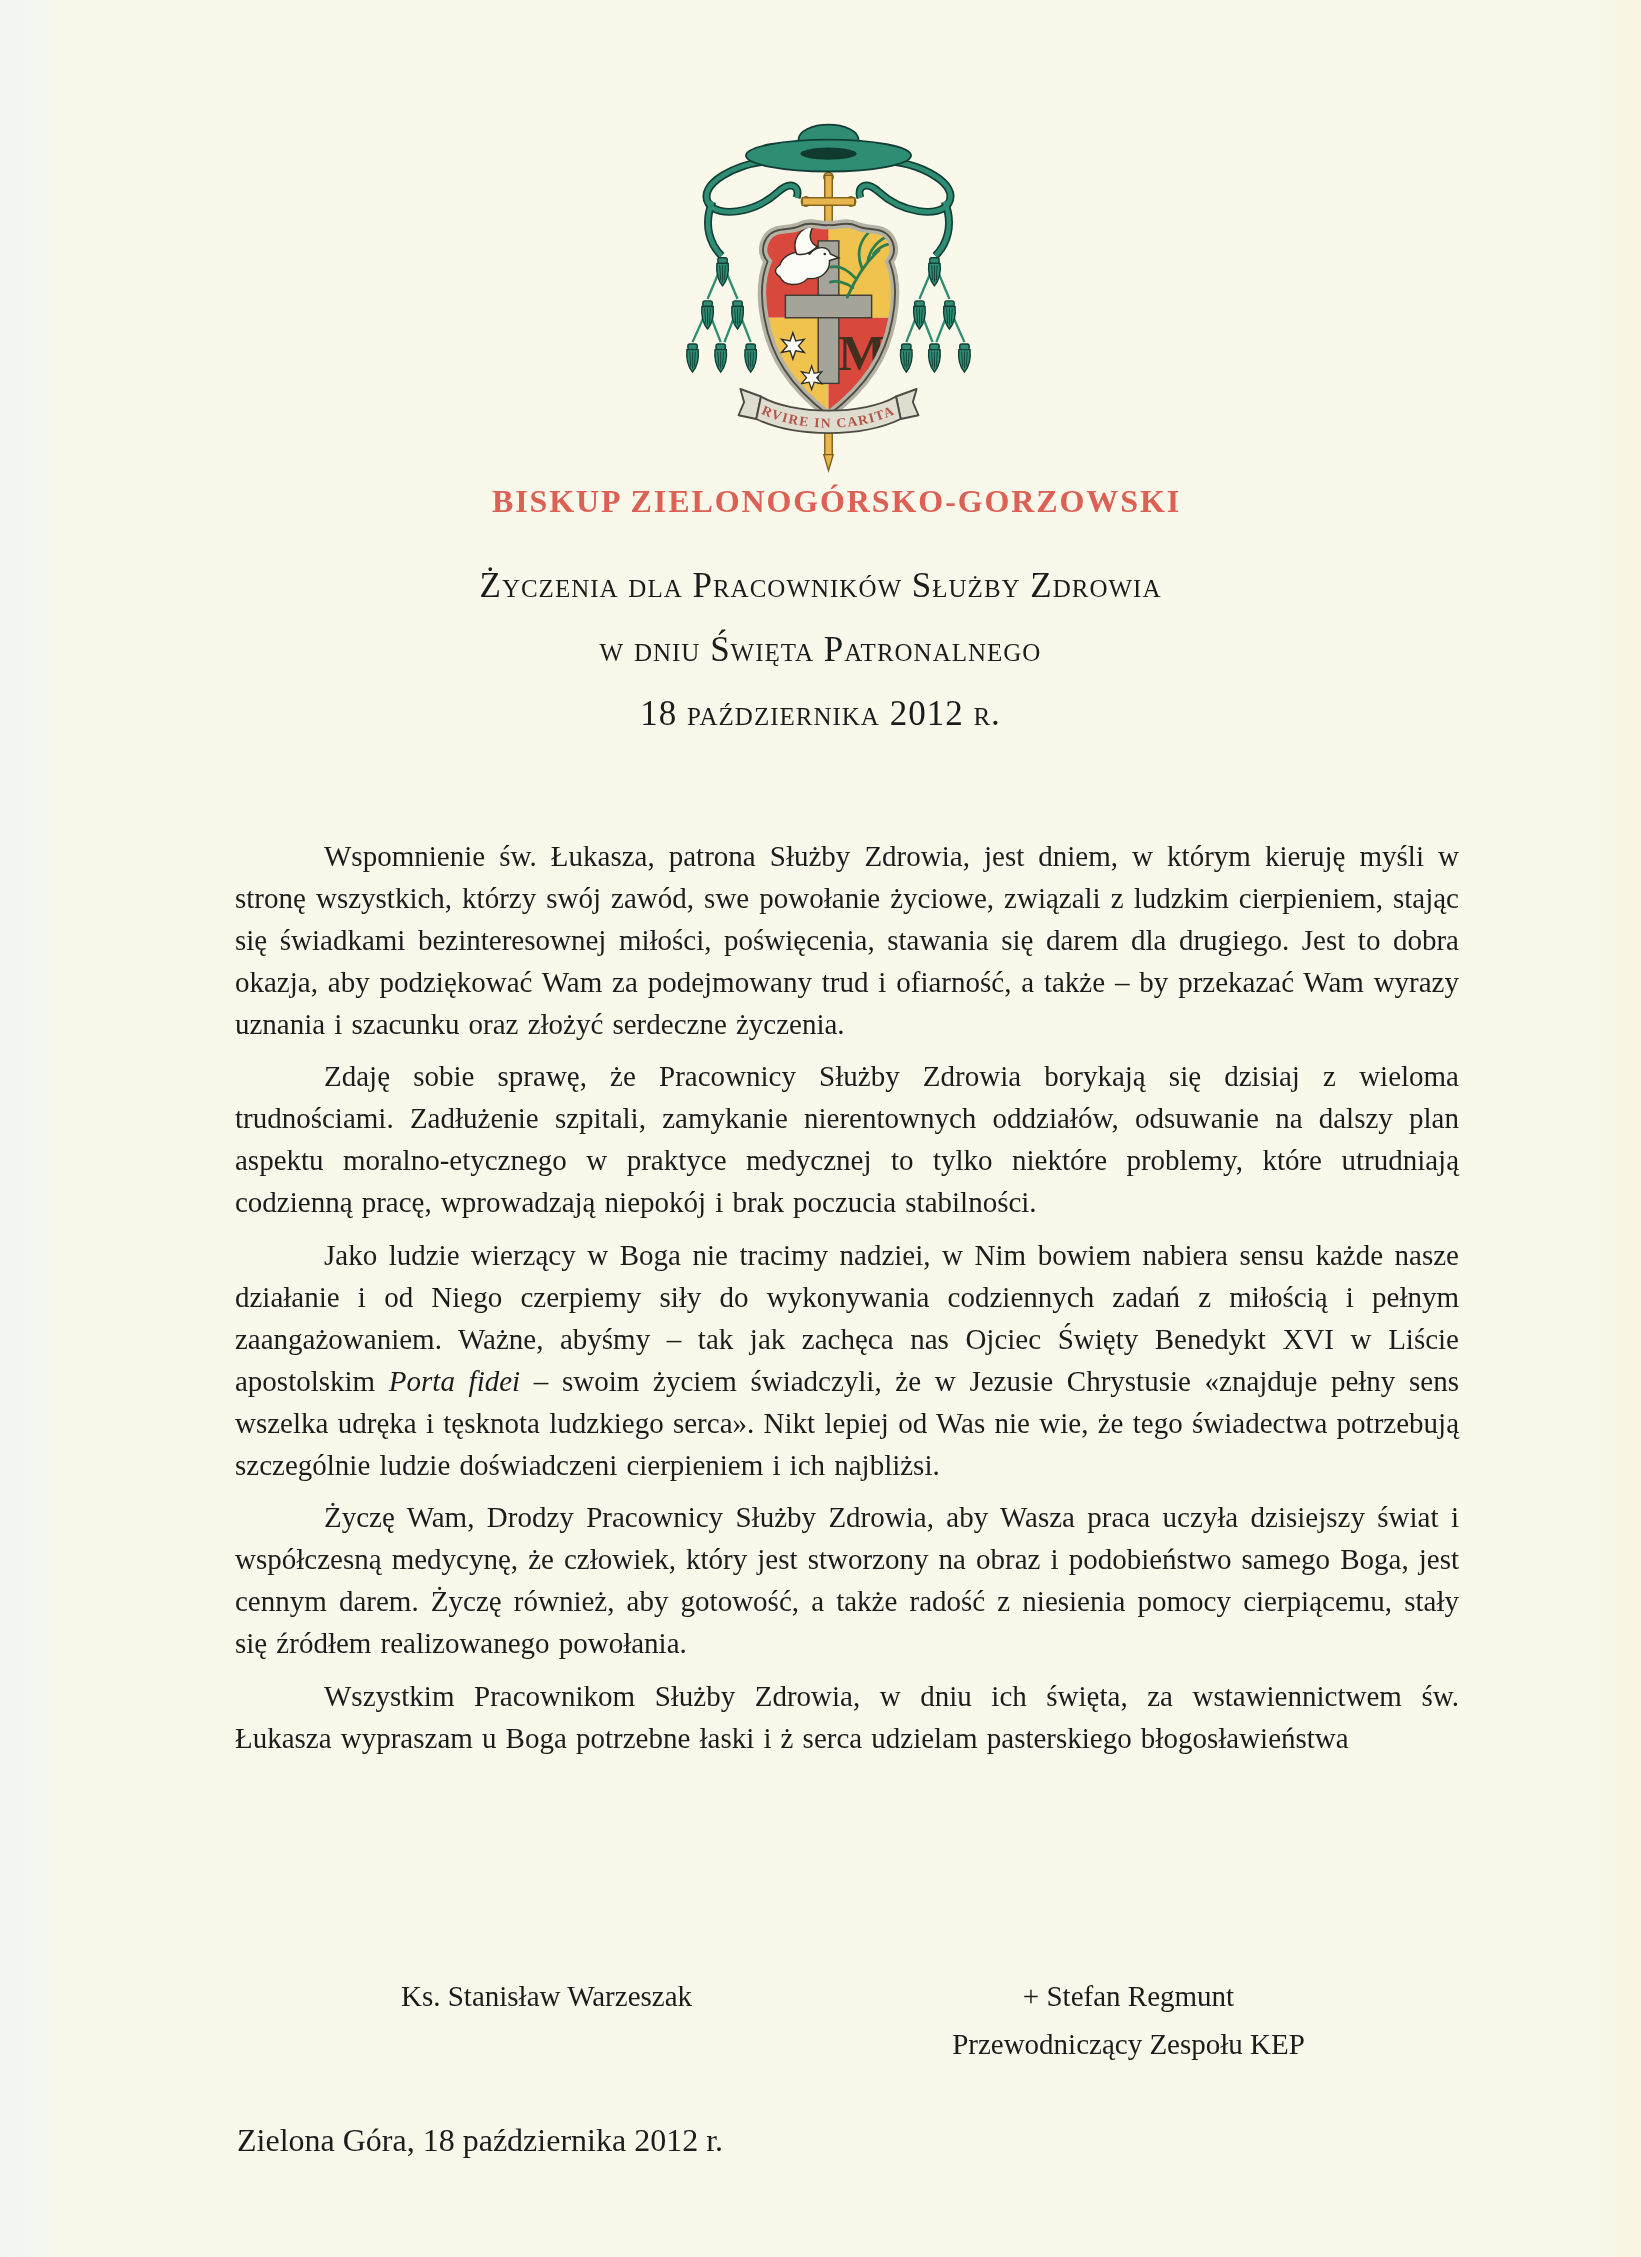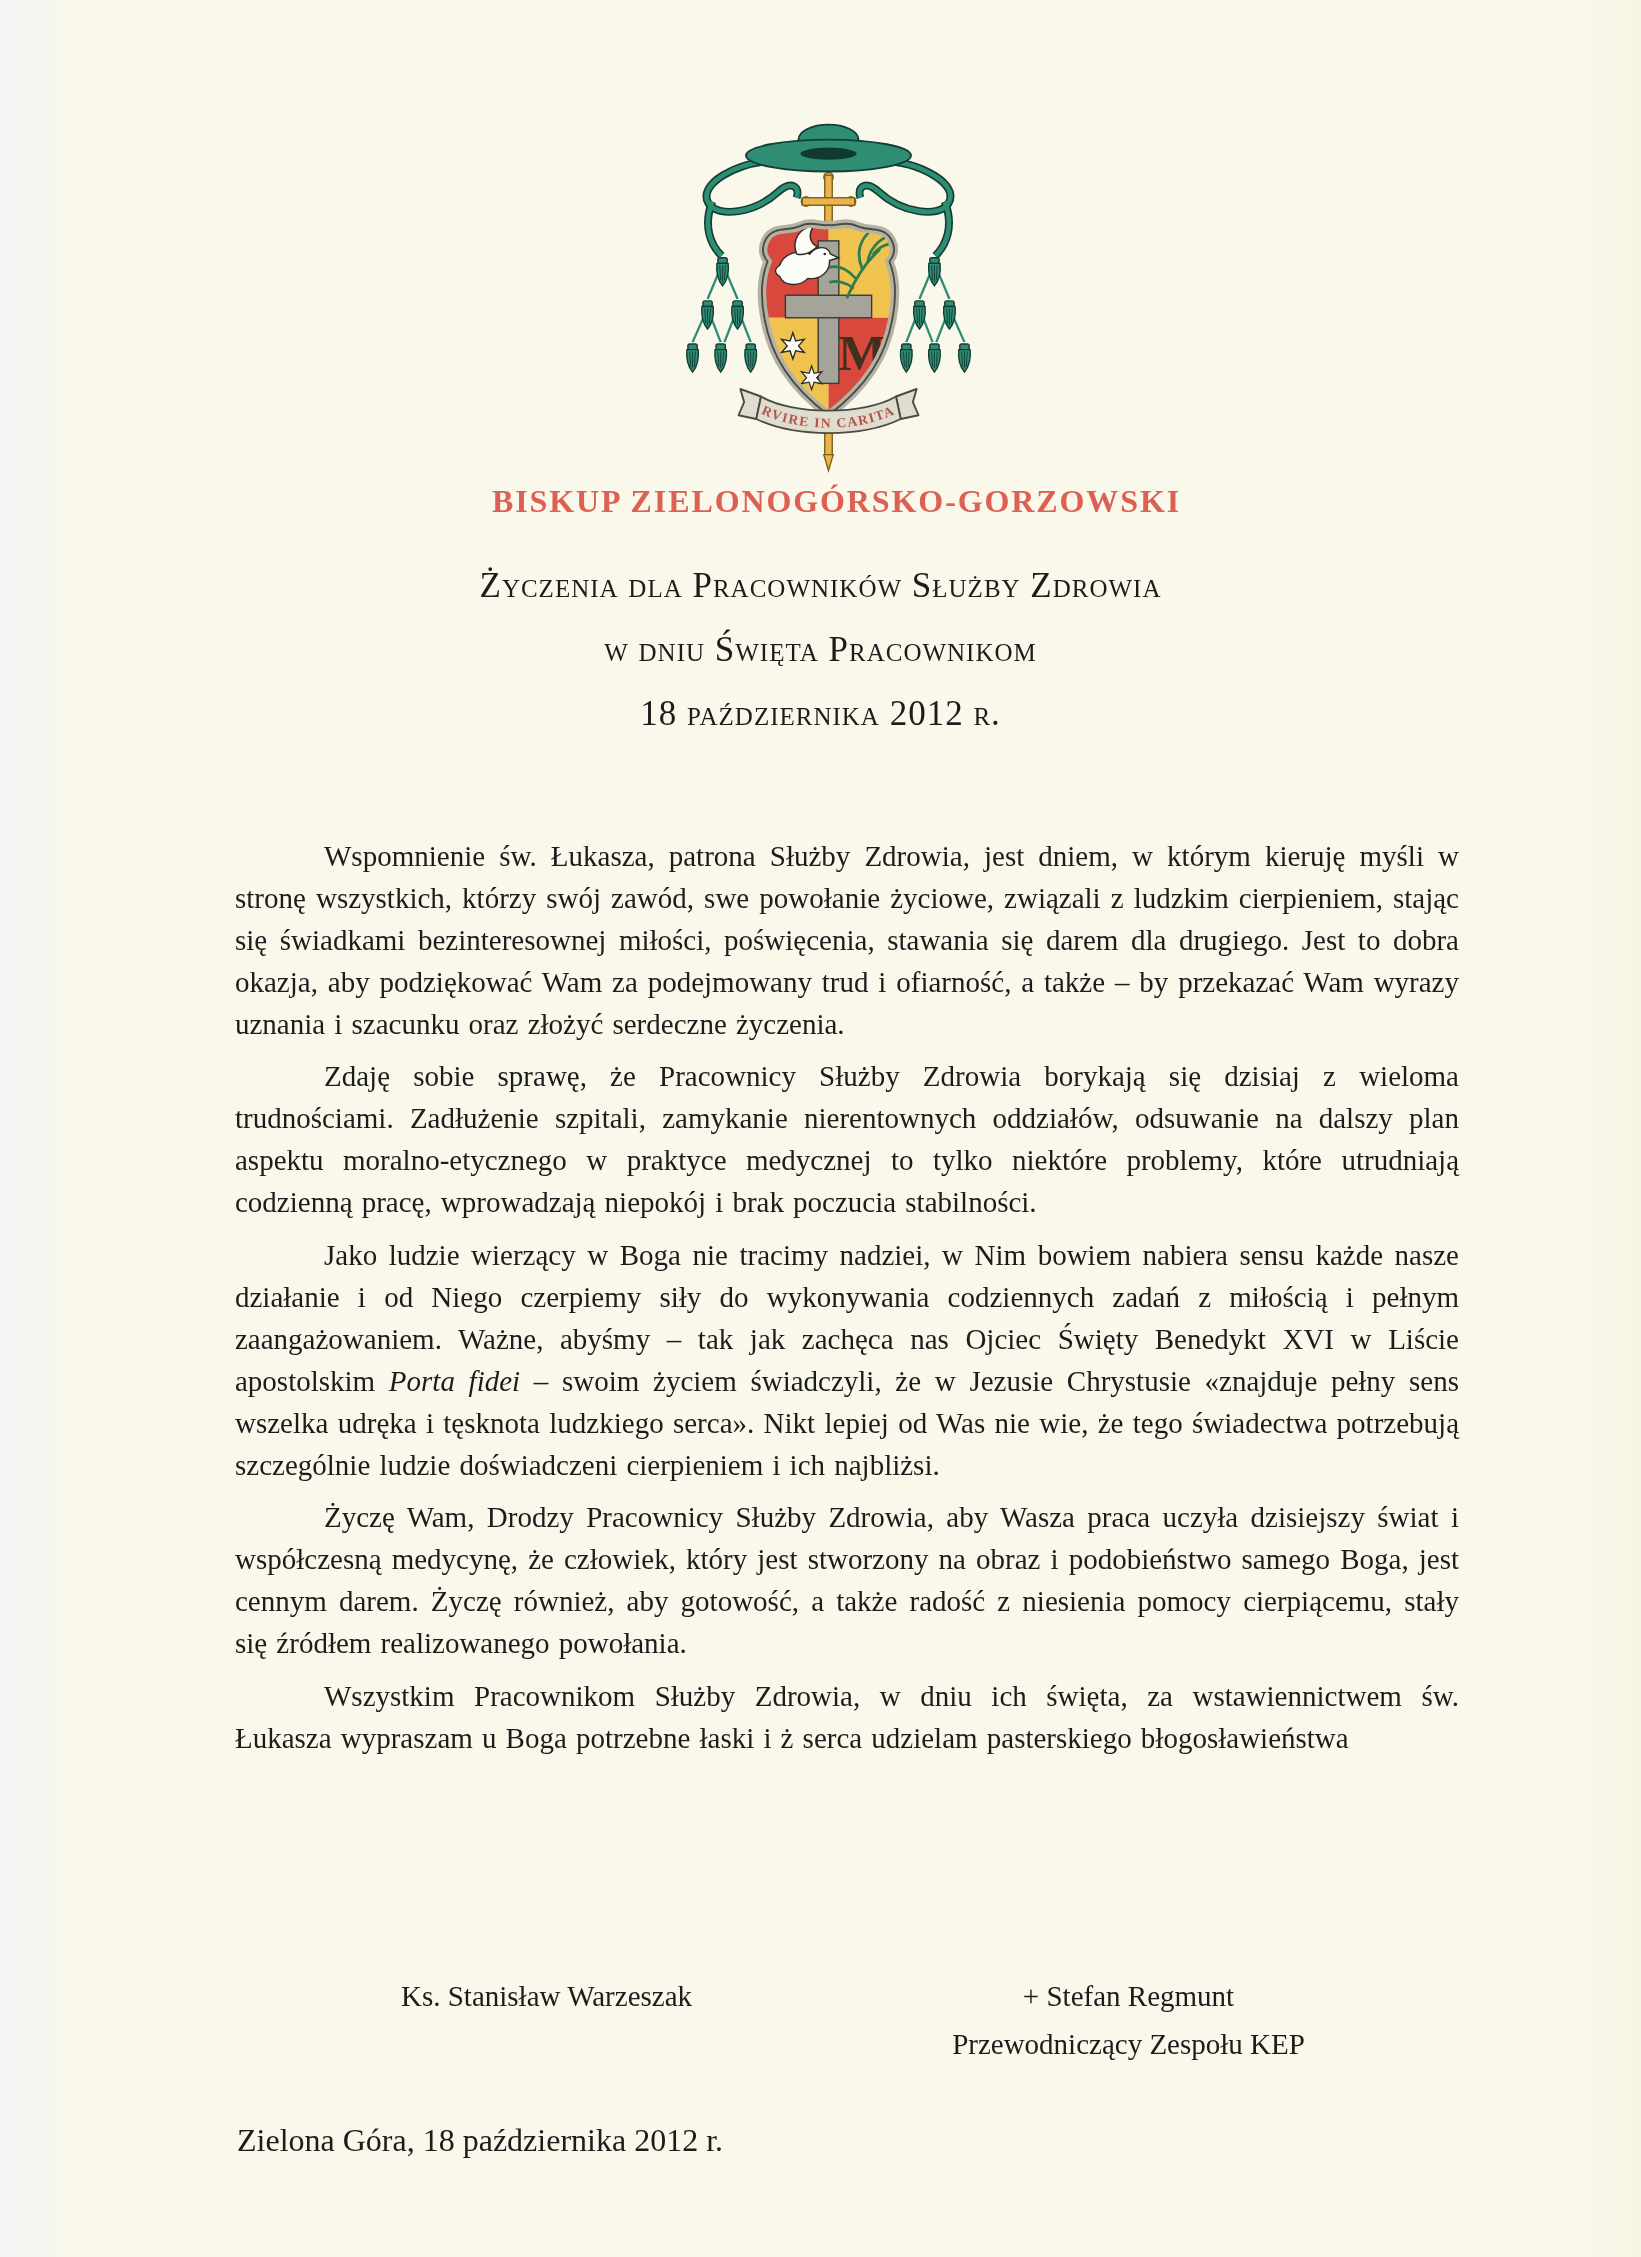--- a/index.html
+++ b/index.html
@@ -142,21 +142,21 @@
       <text font-size="14.5" font-weight="bold" fill="#b35447" letter-spacing="1.5" font-family="'Liberation Serif',serif">
         <textPath href="#mottoPath" startOffset="50%" text-anchor="middle">SERVIRE IN CARITATE</textPath>
       </text>
     </svg>
   </div>
 
   <div class="office">BISKUP ZIELONOGÓRSKO-GORZOWSKI</div>
 
   <div class="title-block">
     <div class="title-line">Życzenia dla Pracowników Służby Zdrowia</div>
-    <div class="title-line">w dniu Święta Pracownikom</div>
+    <div class="title-line">w dniu Święta Patronalnego</div>
     <div class="title-line">18 października 2012 r.</div>
   </div>
 
   <div class="letter-body">
     <p class="para">Wspomnienie św. Łukasza, patrona Służby Zdrowia, jest dniem, w którym kieruję myśli w stronę wszystkich, którzy swój zawód, swe powołanie życiowe, związali z ludzkim cierpieniem, stając się świadkami bezinteresownej miłości, poświęcenia, stawania się darem dla drugiego. Jest to dobra okazja, aby podziękować Wam za podejmowany trud i ofiarność, a także – by przekazać Wam wyrazy uznania i szacunku oraz złożyć serdeczne życzenia.</p>
     <p class="para">Zdaję sobie sprawę, że Pracownicy Służby Zdrowia borykają się dzisiaj z wieloma trudnościami. Zadłużenie szpitali, zamykanie nierentownych oddziałów, odsuwanie na dalszy plan aspektu moralno-etycznego w praktyce medycznej to tylko niektóre problemy, które utrudniają codzienną pracę, wprowadzają niepokój i brak poczucia stabilności.</p>
     <p class="para"><span>Jako ludzie wierzący w Boga nie tracimy nadziei, w Nim bowiem nabiera sensu każde nasze działanie i od Niego czerpiemy siły do wykonywania codziennych zadań z miłością i pełnym zaangażowaniem. Ważne, abyśmy – tak jak zachęca nas Ojciec Święty Benedykt XVI w Liście apostolskim </span><em>Porta fidei</em><span> – swoim życiem świadczyli, że w Jezusie Chrystusie «znajduje pełny sens wszelka udręka i tęsknota ludzkiego serca». Nikt lepiej od Was nie wie, że tego świadectwa potrzebują szczególnie ludzie doświadczeni cierpieniem i ich najbliżsi.</span></p>
     <p class="para">Życzę Wam, Drodzy Pracownicy Służby Zdrowia, aby Wasza praca uczyła dzisiejszy świat i współczesną medycynę, że człowiek, który jest stworzony na obraz i podobieństwo samego Boga, jest cennym darem. Życzę również, aby gotowość, a także radość z niesienia pomocy cierpiącemu, stały się źródłem realizowanego powołania.</p>
     <p class="para">Wszystkim Pracownikom Służby Zdrowia, w dniu ich święta, za wstawiennictwem św. Łukasza wypraszam u Boga potrzebne łaski i ż serca udzielam pasterskiego błogosławieństwa</p>
   </div>

